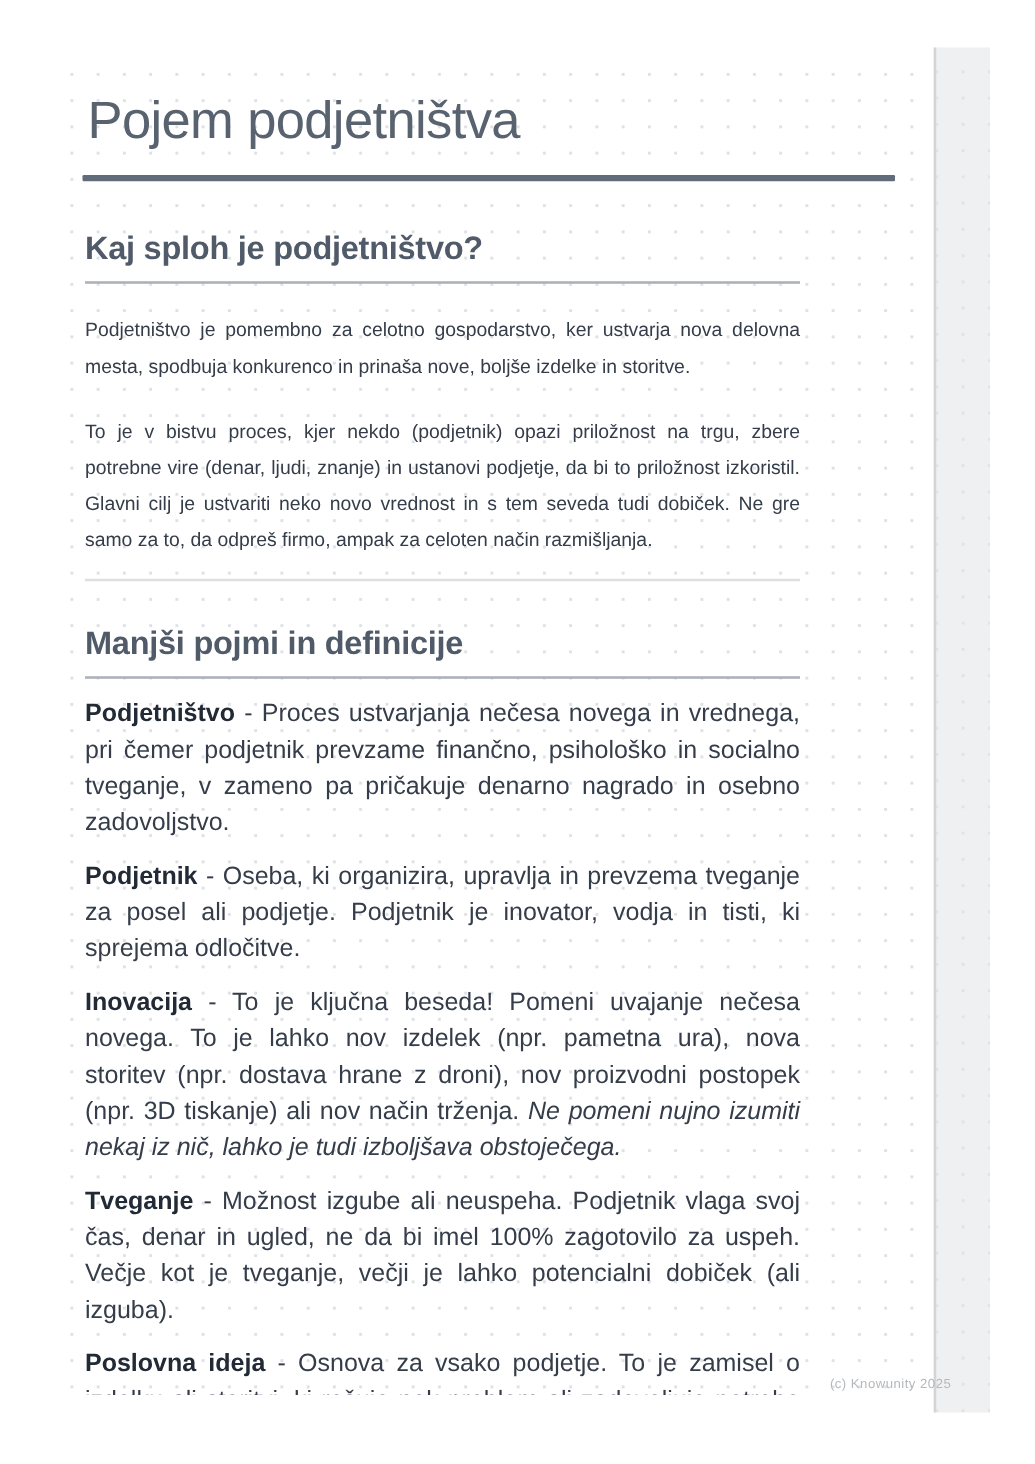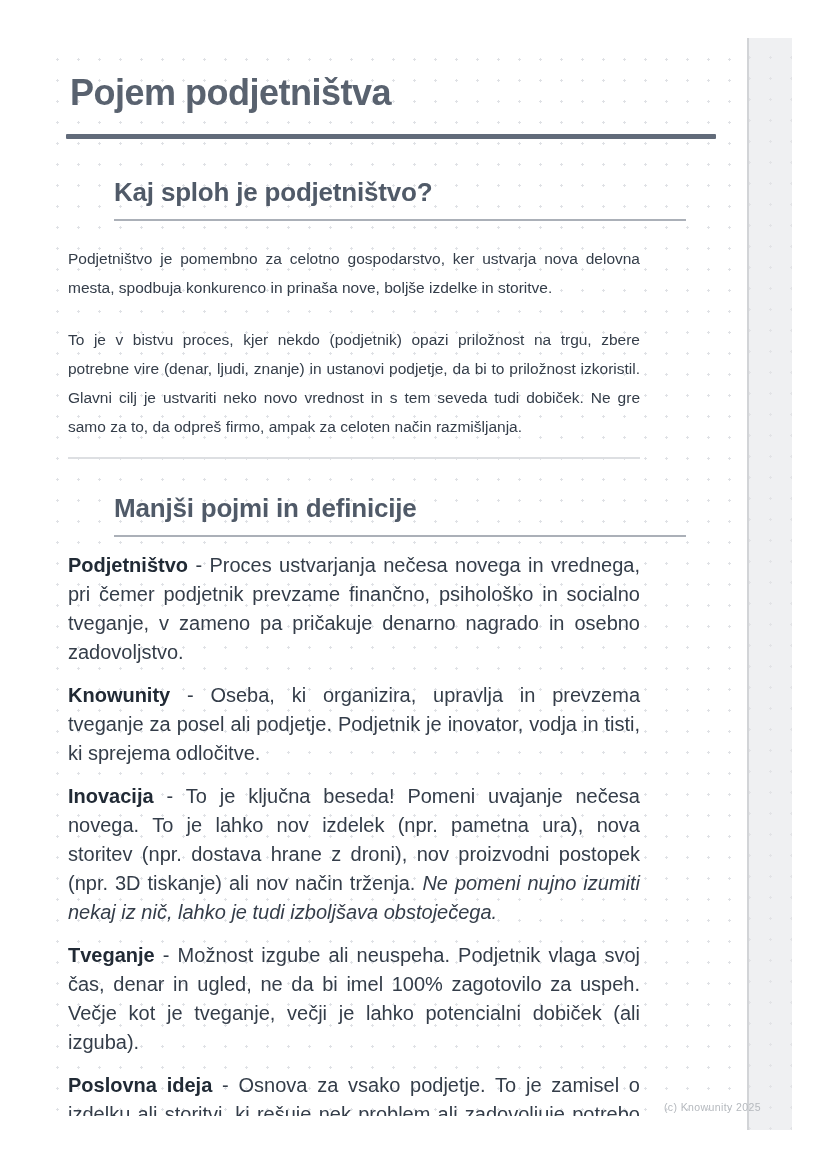--- a/index.html
+++ b/index.html
@@ -18,42 +18,41 @@
     background-image: radial-gradient(circle, #dfe1e5 1.2px, rgba(0,0,0,0) 1.3px);
     background-size: 21px 21px;
     background-position: 7px 9px;
     overflow: hidden;
   }
   .page-inner {
     padding: 26px 0 0 28px;
     width: 600px;
   }
   h1.doc-title {
-    font-size: 36px;
-    font-weight: 700;
+    font-size: 42px;
+    font-weight: 400;
     letter-spacing: -0.5px;
     color: #59626f;
     margin: 6px 0 20px 2px;
   }
   .title-rule {
     height: 5px;
     width: 650px;
     background: #626b7a;
     border-radius: 1px;
     margin: 0 0 0 -2px;
   }
   h2.section-heading {
     font-size: 26px;
     font-weight: 700;
     color: #505a68;
     letter-spacing: -0.2px;
     width: 572px;
     padding-bottom: 11px;
     border-bottom: 2px solid #abb0b8;
-    margin-left: 46px;
   }
   .h2-first { margin-top: 38px; }
   .h2-second { margin-top: 34px; }
   p.body-par {
     width: 572px;
     font-size: 15.5px;
     line-height: 29px;
     color: #343d49;
     text-align: justify;
     margin-top: 23px;
@@ -109,21 +108,21 @@
 
     <p class="body-par">Podjetništvo je pomembno za celotno gospodarstvo, ker ustvarja nova delovna mesta, spodbuja konkurenco in prinaša nove, boljše izdelke in storitve.</p>
     <p class="body-par">To je v bistvu proces, kjer nekdo (podjetnik) opazi priložnost na trgu, zbere potrebne vire (denar, ljudi, znanje) in ustanovi podjetje, da bi to priložnost izkoristil. Glavni cilj je ustvariti neko novo vrednost in s tem seveda tudi dobiček. Ne gre samo za to, da odpreš firmo, ampak za celoten način razmišljanja.</p>
 
     <hr class="section-divider">
 
     <h2 class="section-heading h2-second">Manjši pojmi in definicije</h2>
 
     <p class="def-par def-first"><strong>Podjetništvo</strong><span> - Proces ustvarjanja nečesa novega in vrednega, pri čemer podjetnik prevzame finančno, psihološko in socialno tveganje, v zameno pa pričakuje denarno nagrado in osebno zadovoljstvo.</span></p>
 
-    <p class="def-par"><strong>Knowunity</strong><span> - Oseba, ki organizira, upravlja in prevzema tveganje za posel ali podjetje. Podjetnik je inovator, vodja in tisti, ki sprejema odločitve.</span></p>
+    <p class="def-par"><strong>Podjetnik</strong><span> - Oseba, ki organizira, upravlja in prevzema tveganje za posel ali podjetje. Podjetnik je inovator, vodja in tisti, ki sprejema odločitve.</span></p>
 
     <p class="def-par"><strong>Inovacija</strong><span> - To je ključna beseda! Pomeni uvajanje nečesa novega. To je lahko nov izdelek (npr. pametna ura), nova storitev (npr. dostava hrane z droni), nov proizvodni postopek (npr. 3D tiskanje) ali nov način trženja. </span><em>Ne pomeni nujno izumiti nekaj iz nič, lahko je tudi izboljšava obstoječega.</em></p>
 
     <p class="def-par"><strong>Tveganje</strong><span> - Možnost izgube ali neuspeha. Podjetnik vlaga svoj čas, denar in ugled, ne da bi imel 100% zagotovilo za uspeh. Večje kot je tveganje, večji je lahko potencialni dobiček (ali izguba).</span></p>
 
     <p class="def-par"><strong>Poslovna ideja</strong><span> - Osnova za vsako podjetje. To je zamisel o izdelku ali storitvi, ki rešuje nek problem ali zadovoljuje potrebo na trgu. Dobra ideja mora biti uresničljiva in imeti potencial za dobiček.</span></p>
 
 
   </div>
 </div>

